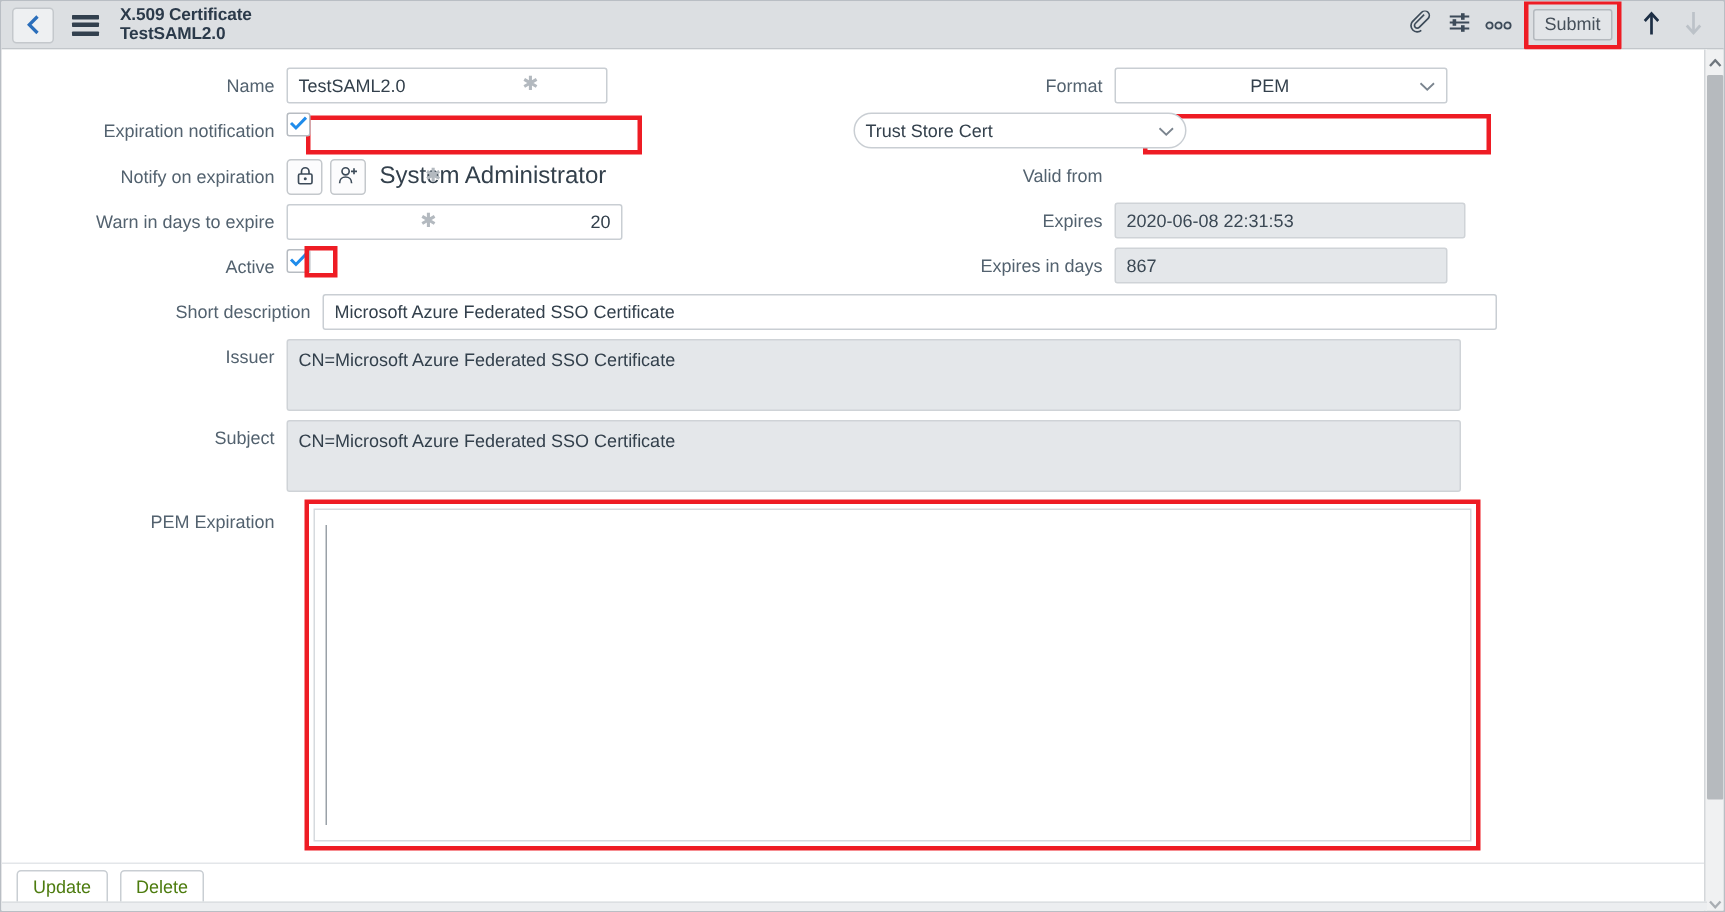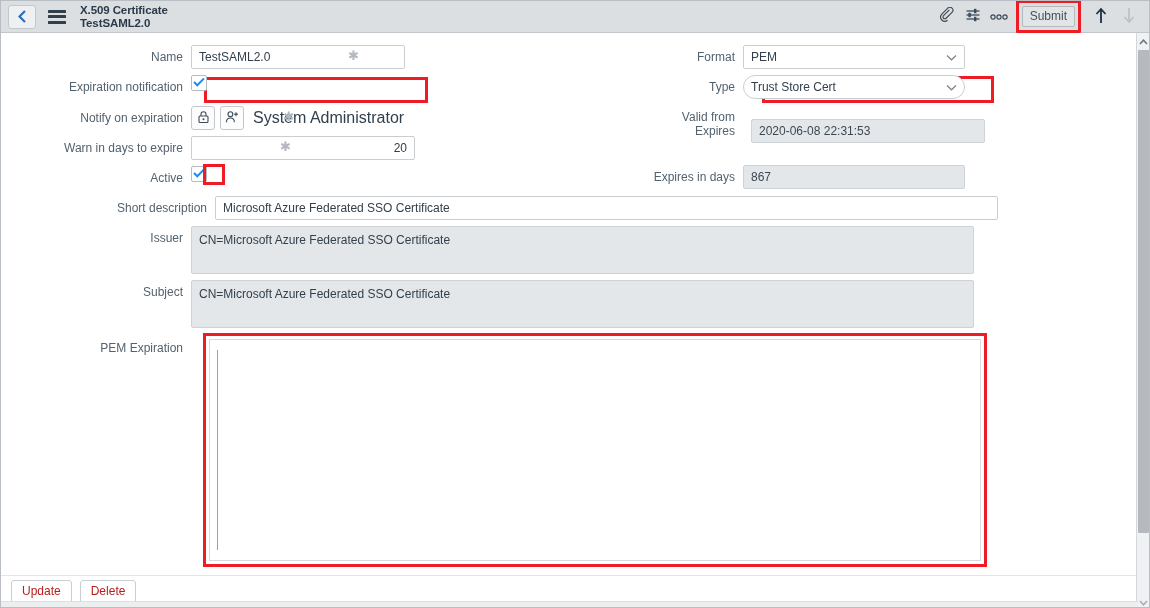--- a/index.html
+++ b/index.html
@@ -304,21 +304,21 @@
     align-items: center;
     box-sizing: border-box;
     padding-left: 10px;
   }
   .fbtn {
     background: #ffffff;
     border: 1px solid #c9ced3;
     border-radius: 3px;
     font-family: "Liberation Sans", sans-serif;
     font-size: 12px;
-    color: #b91c1c;
+    color: #4d7c0f;
     padding: 4px 10px 5px 10px;
     margin-right: 8px;
     cursor: pointer;
     line-height: 13px;
   }
 
   
   .vscroll {
     position: absolute;
     right: 0; top: 32px;
@@ -549,52 +549,49 @@
       </div>
 
     </div>
 
     <div class="col-right">
 
       <div class="row" style="left:0; top:12px;">
         <div class="lbl lbl-r">
           <span>Format</span>
         </div>
-        <div class="sel" style="width:222px;">
+        <div class="sel" style="width:222px;text-align:center;">
           <span>PEM</span>
           <span class="chev">
             <svg width="11" height="7" viewBox="0 0 11 7">
               <polyline points="1,1.5 5.5,5.8 10,1.5" fill="none" stroke="#7b858f" stroke-width="1.2"></polyline>
             </svg>
           </span>
         </div>
       </div>
       <div class="hl" style="left:193px; top:43px; width:232px; height:27px;"></div>
 
       <div class="row" style="left:0; top:42px;">
-        <div class="lbl lbl-r">
-          <span>Type</span>
-        </div>
         <div class="sel" style="width:222px;border-radius:12px;">
           <span>Trust Store Cert</span>
           <span class="chev">
             <svg width="11" height="7" viewBox="0 0 11 7">
               <polyline points="1,1.5 5.5,5.8 10,1.5" fill="none" stroke="#7b858f" stroke-width="1.2"></polyline>
             </svg>
           </span>
         </div>
       </div>
 
       <div class="row" style="left:0; top:72px;">
         <div class="lbl lbl-r">
           <span>Valid from</span>
         </div>
       </div>
 
-      <div class="row" style="left:0; top:86px;gap:8px;">
+      <div class="row" style="left:0; top:102px;">
         <div class="lbl lbl-r">
           <span>Expires</span>
         </div>
         <input class="inp ro" style="width: 234px;" readonly="" value="2020-06-08 22:31:53">
       </div>
 
       <div class="row" style="left:0; top:132px;">
         <div class="lbl lbl-r">
           <span>Expires in days</span>
         </div>

